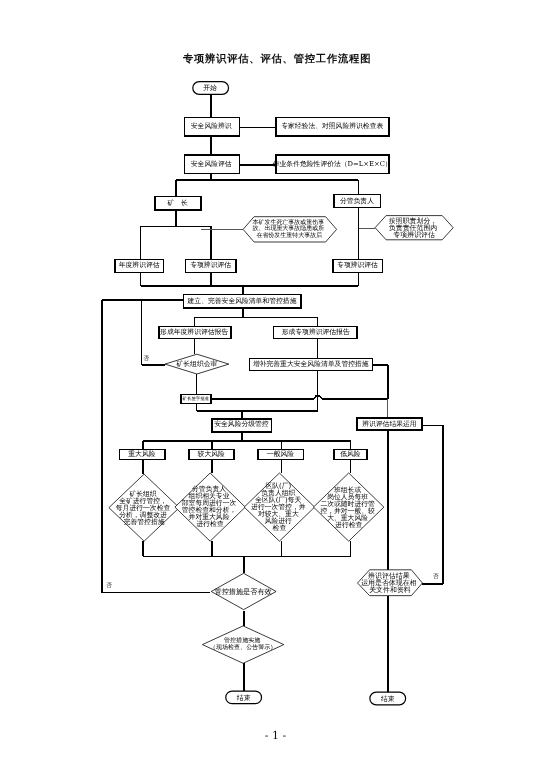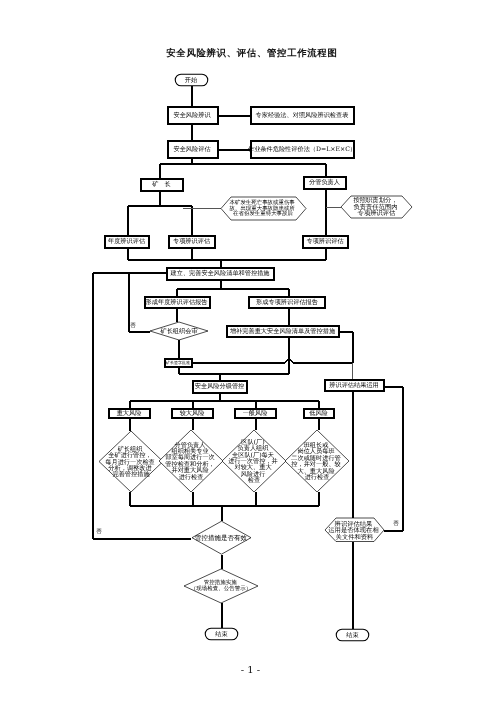--- a/index.html
+++ b/index.html
@@ -26,21 +26,21 @@
   #title{position:absolute;left:0;top:46.5px;width:501px;text-align:center;
          font-family:"DejaVu Sans",sans-serif;font-size:9.4px;font-weight:700;
          letter-spacing:0.7px;padding-left:1.4px;color:#111;}
   #pagenum{position:absolute;left:0;top:664px;width:501px;text-align:center;
            font-family:"DejaVu Serif",serif;font-size:10px;color:#111;}
 </style>
 </head>
 <body>
 
 <div id="page">
-  <div id="title">安全风险辨识、评估、管控工作流程图</div>
+  <div id="title">专项辨识评估、评估、管控工作流程图</div>
   <div id="pagenum">- 1 -</div>
   <svg id="chart" width="501" height="709" viewBox="0 0 501 709">
 
     <g>
       <path class="ln" d="M191.75 86 L191.75 107"></path>
       <path class="ln" d="M217 115.75 L251 115.75"></path>
       <path class="ln" d="M191.75 123 L191.75 141"></path>
       <path class="ln" d="M217 149.75 L251 149.75"></path>
       <path class="ln" d="M191.75 157 L191.75 163.75"></path>
       <path class="ln" d="M159.75 163.75 L325.75 163.75"></path>

